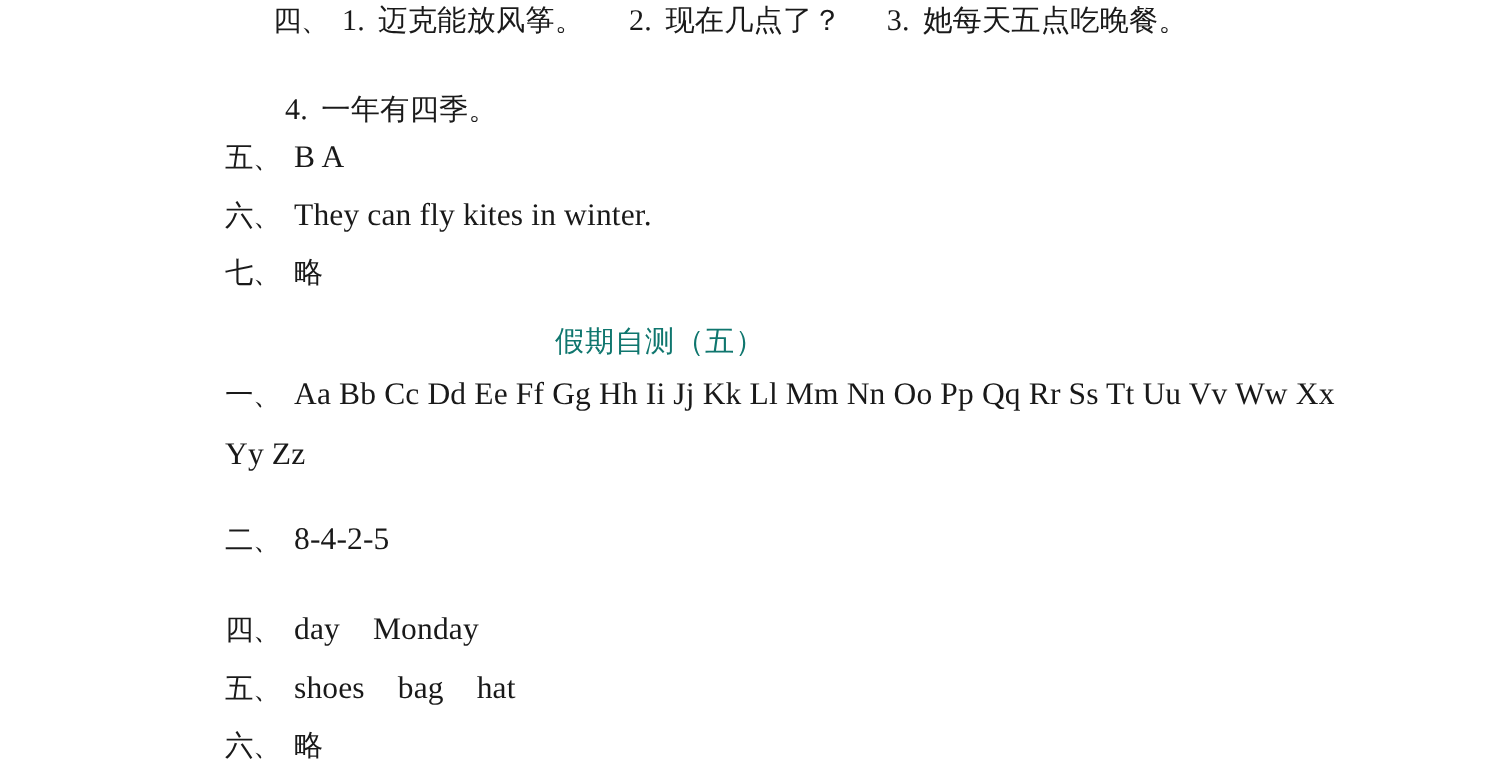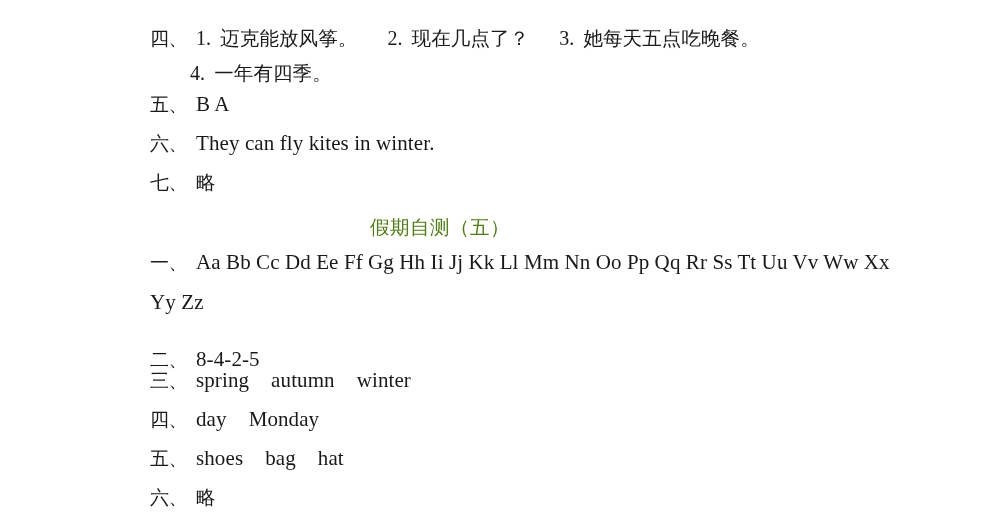--- a/index.html
+++ b/index.html
@@ -64,21 +64,21 @@
   .gap-lg { display: inline-block; width: 30px; }
 
   
   .section-title {
     position: absolute;
     left: 0;
     width: 880px;
     text-align: center;
     font-family: "DejaVu Sans", "Liberation Sans", sans-serif;
     font-size: 19.5px;
-    color: #4d7c0f;
+    color: #0f766e;
     letter-spacing: 0.5px;
   }
 
   
   #watermark {
     position: absolute;
     right: 8px;
     bottom: 6px;
     width: 215px;
     height: 125px;
@@ -123,21 +123,21 @@
     color: #ffffff;
     -webkit-text-stroke: 1.5px #e4e4e4;
     line-height: 1;
   }
 </style>
 </head>
 <body>
 
 <div id="page">
 
-  <div class="line" style="top:28px;">
+  <div class="line" style="top:4px;margin-left:32px;">
     <span class="marker">四、</span><span class="gap-sm"></span><span class="num">1.</span><span class="gap-sm"></span><span class="cn">迈克能放风筝。</span><span class="gap-lg"></span><span class="num">2.</span><span class="gap-sm"></span><span class="cn">现在几点了？</span><span class="gap-lg"></span><span class="num">3.</span><span class="gap-sm"></span><span class="cn">她每天五点吃晚餐。</span>
   </div>
 
   <div class="line indent" style="top:55px;margin-top:8px;">
     <span class="num">4.</span><span class="gap-sm"></span><span class="cn">一年有四季。</span>
   </div>
 
   <div class="line" style="top:94px;">
     <span class="marker">五、</span><span class="gap-sm"></span><span class="en">B A</span>
   </div>
@@ -157,23 +157,20 @@
   </div>
 
   <div class="line" style="top:292px;">
     <span class="en">Yy Zz</span>
   </div>
 
   <div class="line" style="top:349px;">
     <span class="marker">二、</span><span class="gap-sm"></span><span class="en">8-4-2-5</span>
   </div>
 
-  <div class="line" style="top:370px;">
-    <span class="marker">三、</span><span class="gap-sm"></span><span class="en">spring</span><span class="gap-md"></span><span class="en">autumn</span><span class="gap-md"></span><span class="en">winter</span>
-  </div>
 
   <div class="line" style="top:409px;">
     <span class="marker">四、</span><span class="gap-sm"></span><span class="en">day</span><span class="gap-md"></span><span class="en">Monday</span>
   </div>
 
   <div class="line" style="top:448px;">
     <span class="marker">五、</span><span class="gap-sm"></span><span class="en">shoes</span><span class="gap-md"></span><span class="en">bag</span><span class="gap-md"></span><span class="en">hat</span>
   </div>
 
   <div class="line" style="top:487px;">

